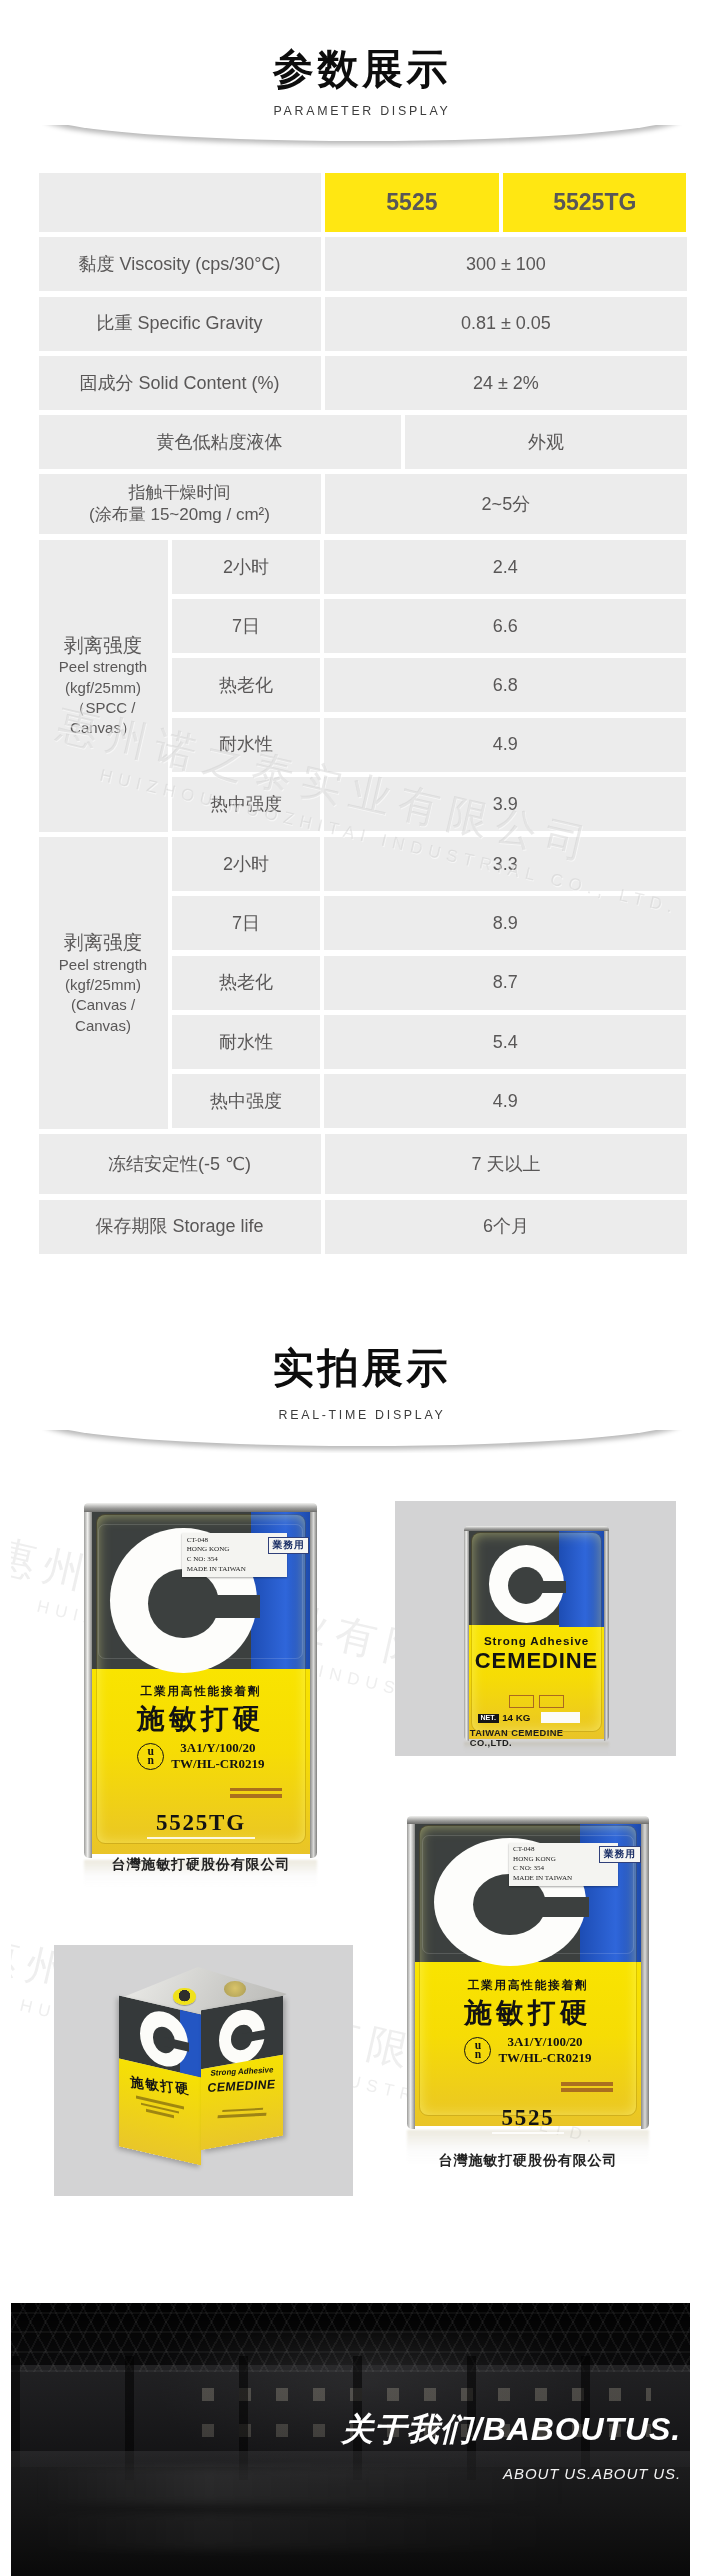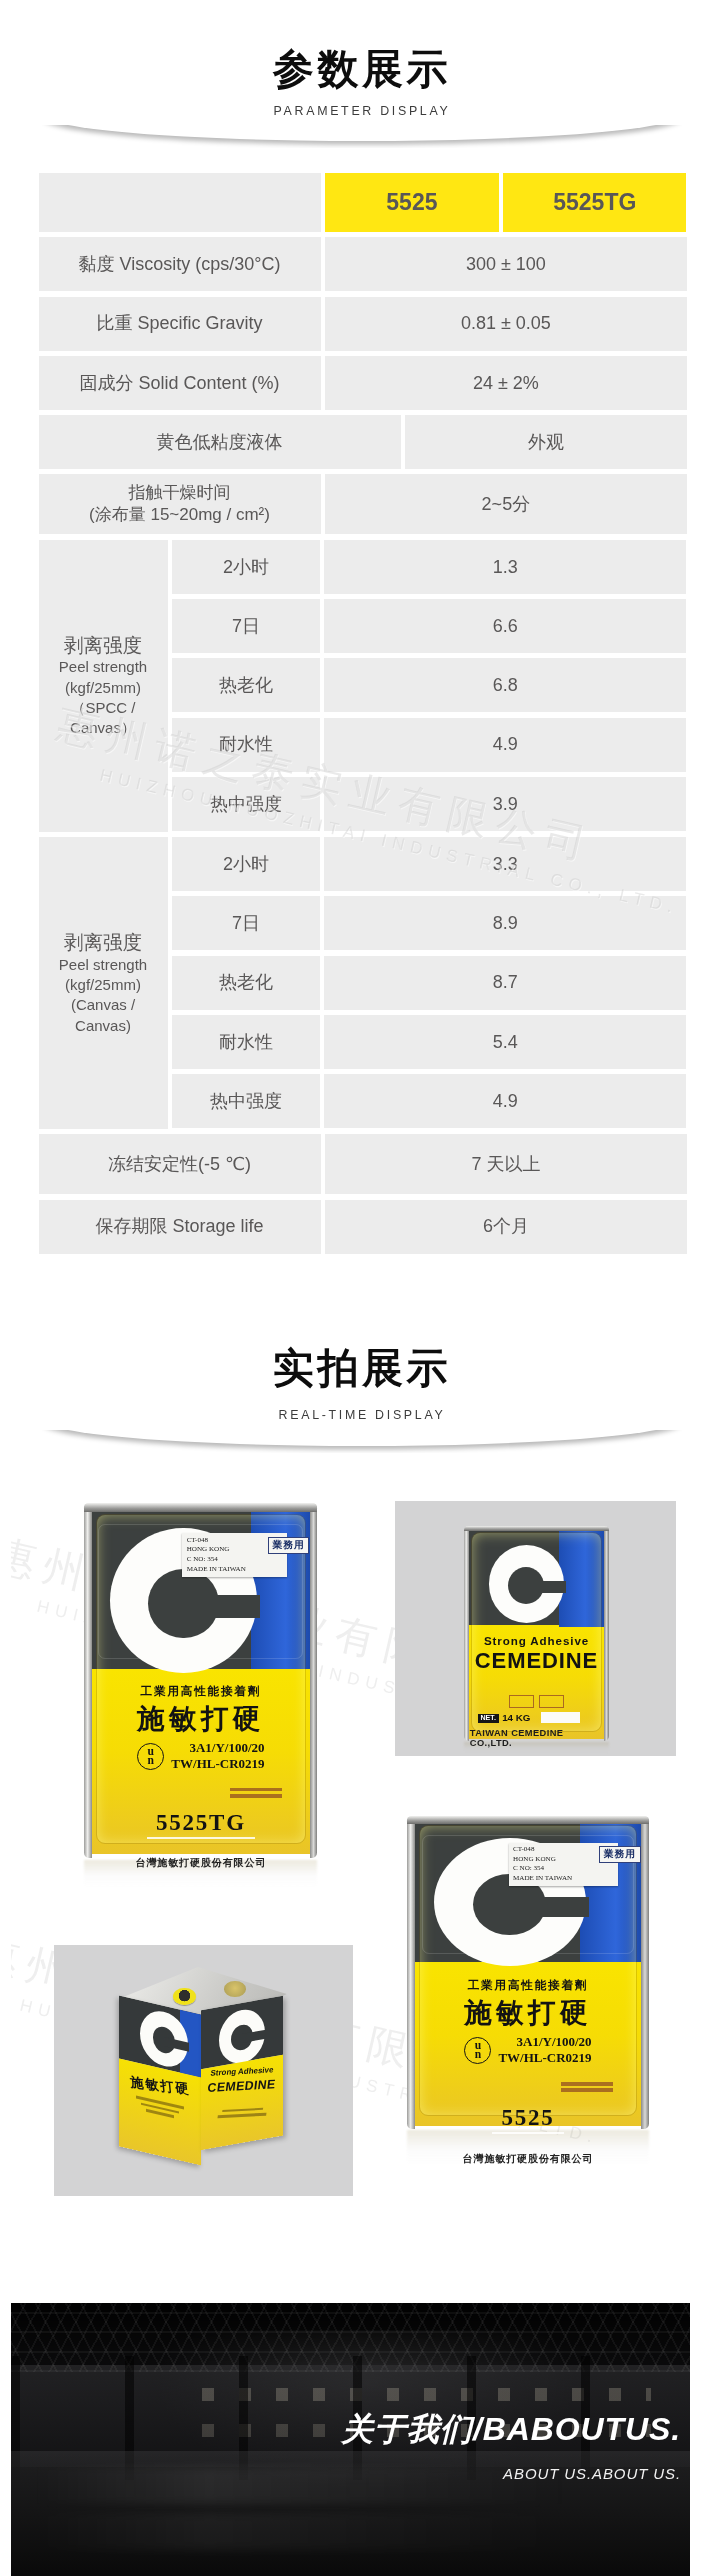--- a/index.html
+++ b/index.html
@@ -71,26 +71,26 @@
   .can .emboss-y{position:absolute;left:5%;right:5%;top:3%;bottom:4%;z-index:2;
     border:0.9px solid rgba(120,90,0,.22);border-radius:9px;box-shadow:inset 0 0 12.4px rgba(255,255,150,.5);}
   .can .ycontent{position:absolute;left:4%;right:4%;top:0;bottom:0;z-index:3;display:flex;
     flex-direction:column;align-items:center;color:#131313;}
   .can .y1{font-size:11.6px;font-weight:700;letter-spacing:1.8px;margin-top:7%;}
   .can .brand{font-size:27.5px;font-weight:900;letter-spacing:4.4px;margin-top:1.8px;}
   .can .unrow{display:flex;align-items:center;gap:7.1px;margin-top:3.6px;}
   .can .uncirc{width:27px;height:27px;border:1.8px solid #151515;border-radius:50%;display:flex;
     flex-direction:column;align-items:center;justify-content:center;font-family:"Liberation Serif",serif;
     font-size:11.6px;line-height:.78;font-weight:700;}
-  .can .spec{font-family:"Liberation Serif",serif;font-size:13px;line-height:1.25;text-align:right;font-weight:600;}
+  .can .spec{font-family:"Liberation Serif",serif;font-size:13px;line-height:1.25;text-align:center;font-weight:600;}
   .can .mfg{align-self:flex-end;margin-right:12%;margin-top:7%;display:flex;flex-direction:column;gap:2.7px;}
   .can .mfg i{display:block;width:52px;height:3.6px;background:rgba(124,46,36,.6);}
   .can .model{font-family:"Liberation Serif",serif;font-size:23px;font-weight:700;letter-spacing:1.8px;
     margin-top:6%;border-bottom:2.7px solid rgba(255,255,255,.85);padding:0 9px 0.9px;}
-  .can .company{font-size:10px;font-weight:700;letter-spacing:0.9px;margin-top:8%;color:#222;}
+  .can .company{font-size:14px;font-weight:700;letter-spacing:0.9px;margin-top:8%;color:#222;}
   .can .addr{margin-top:3.6px;display:flex;flex-direction:column;gap:2.7px;align-items:center;}
   .can .addr i{display:block;height:3.6px;background:rgba(90,60,20,.5);}
   .can .addr i.a1{width:62%;}
   .can .addr i.a2{width:74%;}
   .refl{position:absolute;opacity:.30;filter:blur(1.3px);
     background:linear-gradient(180deg,rgba(120,100,20,.45),rgba(160,160,160,.12) 55%,transparent);}
 
   
   .can2 .y1{font-size:11.6px;letter-spacing:0.9px;}
   .can2 .brandc{font-size:22px;font-weight:900;letter-spacing:0.9px;margin-top:0.9px;}
@@ -193,21 +193,21 @@
         <div class="cell c-group" data-name="peel-group-label" style="height: 292px;">
           <div class="gl1" data-name="group-label-line">剥离强度</div>
           <div class="gl2" data-name="group-label-line">Peel strength</div>
           <div class="gl2" data-name="group-label-line">(kgf/25mm)</div>
           <div class="gl2" data-name="group-label-line">（SPCC /</div>
           <div class="gl2" data-name="group-label-line">Canvas）</div>
         </div>
         <div class="peel-right" data-name="peel-group-rows">
           <div class="prow r61" data-name="peel-row">
             <div class="cell c-sub r61" data-name="peel-condition">2小时</div>
-            <div class="cell c-val r61" data-name="peel-value">1.3</div>
+            <div class="cell c-val r61" data-name="peel-value">2.4</div>
           </div>
           <div class="prow r61" data-name="peel-row">
             <div class="cell c-sub r61" data-name="peel-condition">7日</div>
             <div class="cell c-val r61" data-name="peel-value">6.6</div>
           </div>
           <div class="prow r61" data-name="peel-row">
             <div class="cell c-sub r61" data-name="peel-condition">热老化</div>
             <div class="cell c-val r61" data-name="peel-value">6.8</div>
           </div>
           <div class="prow r61" data-name="peel-row">

